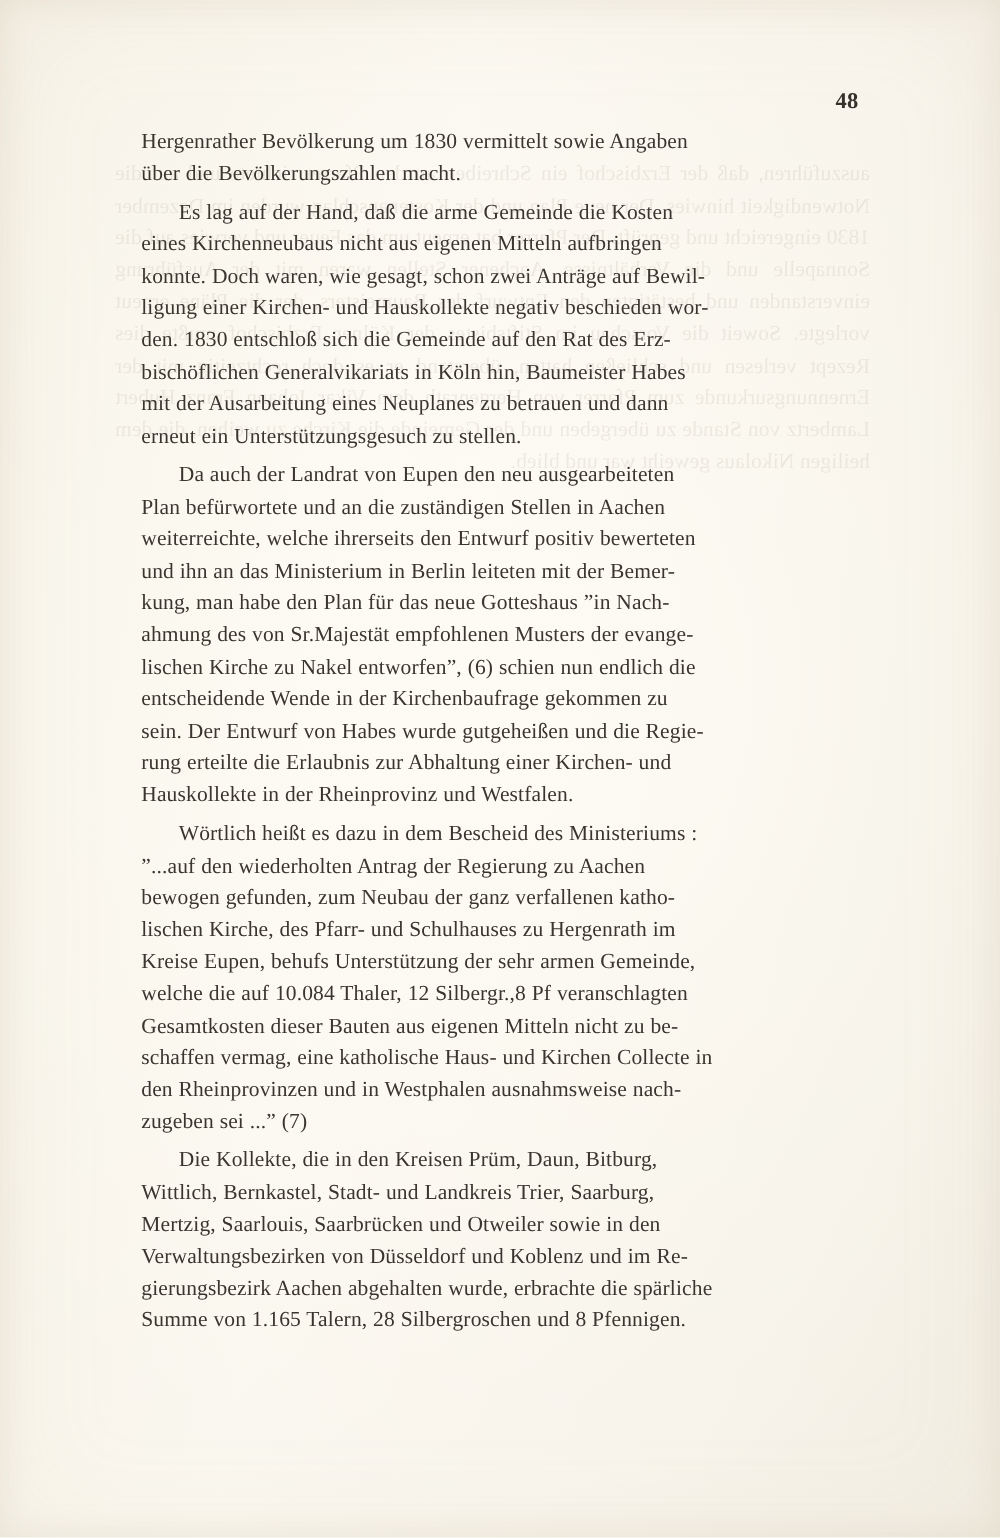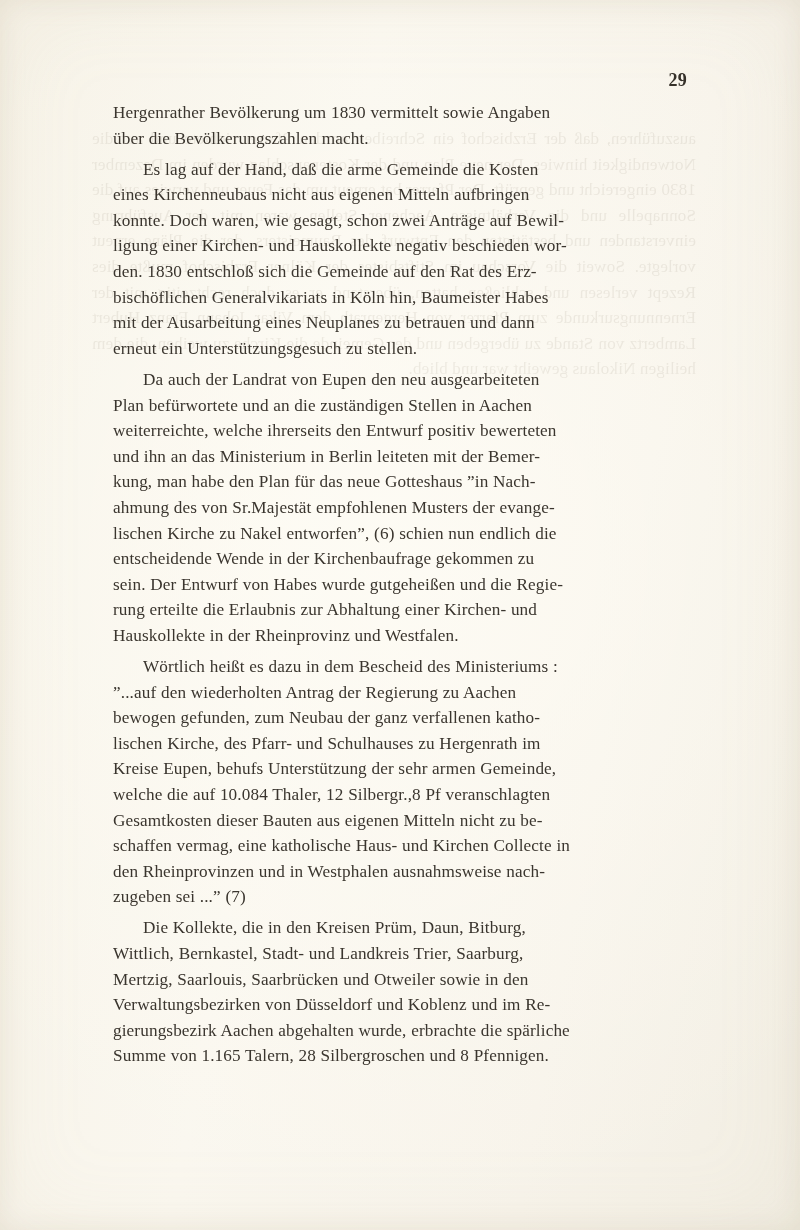--- a/index.html
+++ b/index.html
@@ -93,21 +93,21 @@
 <body>
 
 <div class="page">
 
   <div class="paper-tint"></div>
 
   <div class="showthrough">auszuführen, daß der Erzbischof ein Schreiben an den Pfarrer richtete und auf die Notwendigkeit hinwies. Der neue Plan und der Kostenanschlag wurden im Dezember 1830 eingereicht und geprüft. Der Pfarrer bat erneut um das Feuer und verwies auf die Sonnapelle und die Verhältnisse. Aachener Stellen waren mit der Ausführung einverstanden und bestätigten den Entwurf des Baumeisters, der die Pläne erneut vorlegte. Soweit die Vorschau im Stiftsbistes der Kölner Erzbischof mußte dies Rezept verlesen und schließen hatten, überstand er es doch rechtzeitig mit der Ernennungsurkunde zum Pfarrer von Hergenrath dem Vikar Johann Franz Hubert Lambertz von Stande zu übergeben und der Gemeinde die Kirche zu weihen, die dem heiligen Nikolaus geweiht war und blieb.</div>
 
   <div class="content">
 
-    <div class="folio">29</div>
+    <div class="folio">48</div>
 
     <div class="body-text">
       <p>Hergenrather Bevölkerung um 1830 vermittelt sowie Angaben
 über die Bevölkerungszahlen macht.</p>
 
       <p class="indent">Es lag auf der Hand, daß die arme Gemeinde die Kosten
 eines Kirchenneubaus nicht aus eigenen Mitteln aufbringen
 konnte. Doch waren, wie gesagt, schon zwei Anträge auf Bewil-
 ligung einer Kirchen- und Hauskollekte negativ beschieden wor-
 den. 1830 entschloß sich die Gemeinde auf den Rat des Erz-

